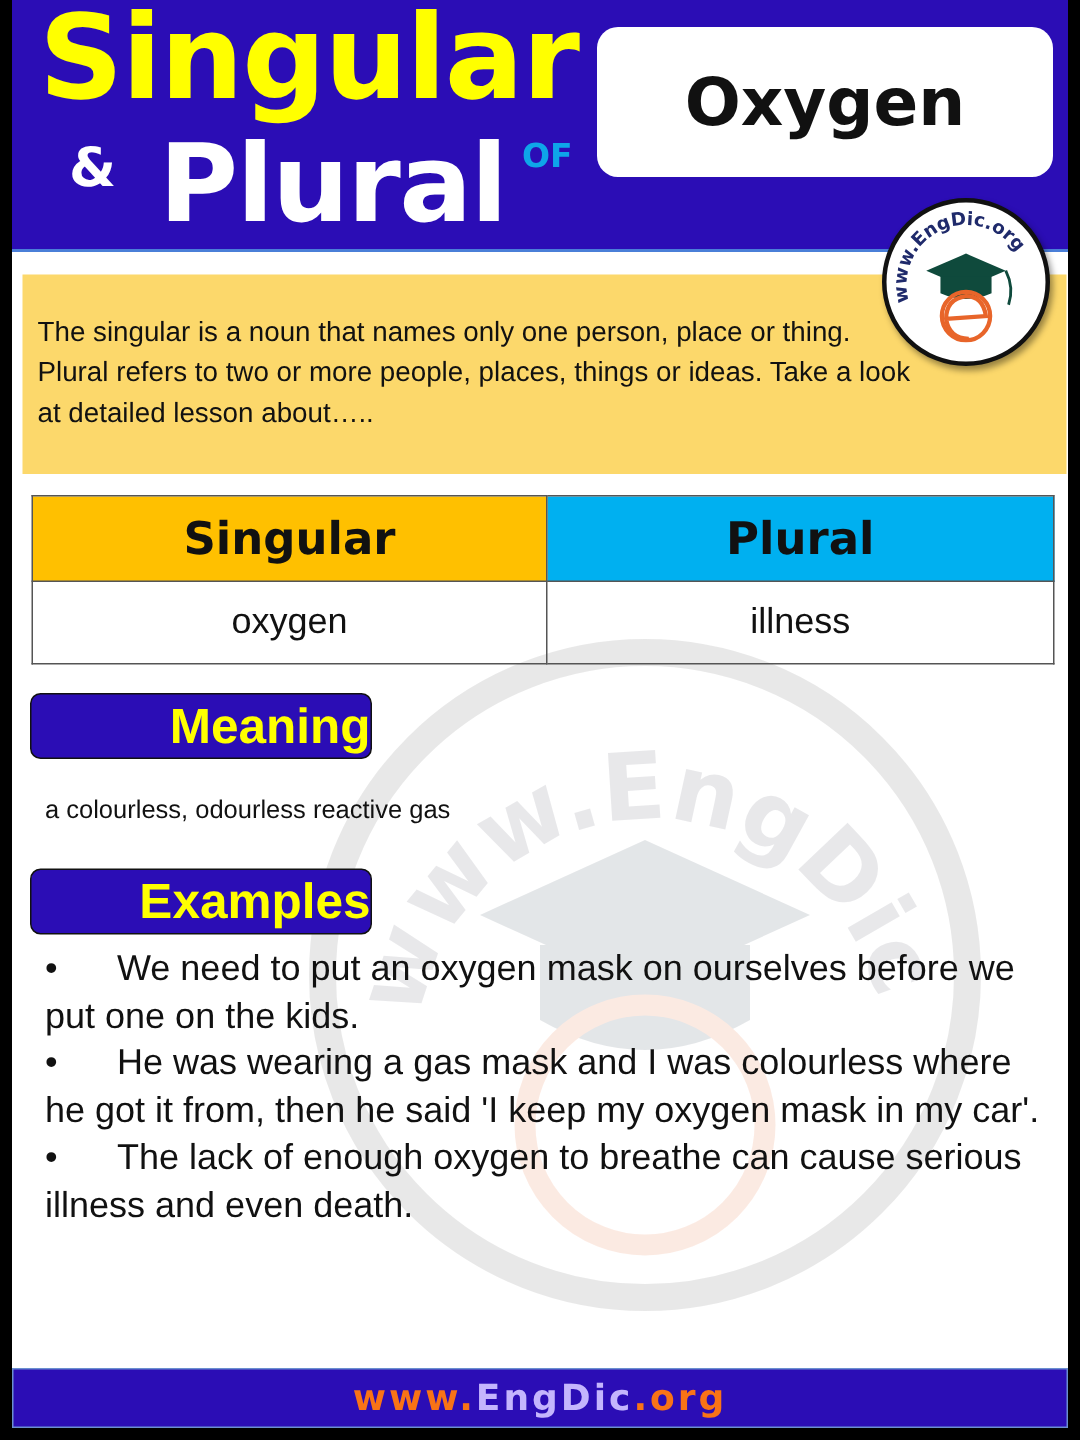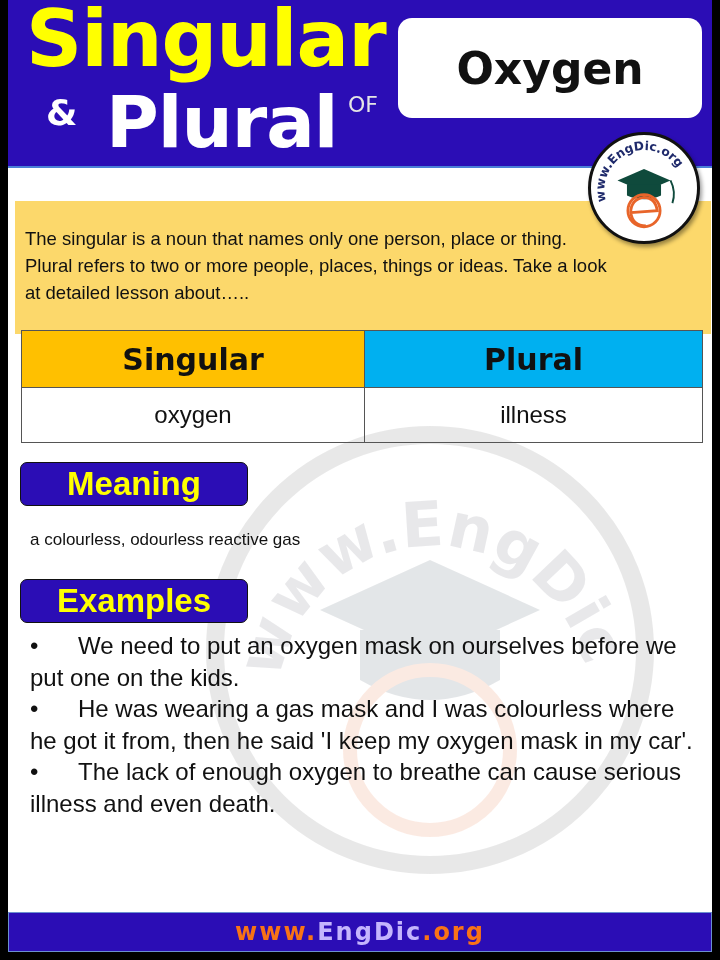--- a/index.html
+++ b/index.html
@@ -2,33 +2,33 @@
 <html><head>
 <meta charset="utf-8">
 <style>
   html, body { margin:0; padding:0; }
   body { width:720px; height:960px; background:#000; position:relative; overflow:hidden; font-family:"Liberation Sans", sans-serif; }
   .page { position:absolute; left:8px; top:0; width:704px; height:952px; background:#fff; overflow:hidden; }
   .header { position:absolute; left:0; top:0; width:704px; height:166px; background:#2B0DB5; border-bottom:2px solid #4a7fd8; }
   .t-singular { position:absolute; left:18px; top:-6px; font-family:"DejaVu Sans", sans-serif; font-weight:bold; font-size:78px; color:#FFFF00; letter-spacing:-1px; }
   .t-amp { position:absolute; left:38px; top:92px; font-family:"DejaVu Sans", sans-serif; font-weight:bold; font-size:36px; color:#fff; }
   .t-plural { position:absolute; left:98px; top:80px; font-family:"DejaVu Sans", sans-serif; font-weight:bold; font-size:72px; color:#fff; letter-spacing:-1px; }
-  .t-of { position:absolute; left:340px; top:92px; font-family:"DejaVu Sans", sans-serif; font-weight:normal; font-size:22px; color:#e5e5e5; }
+  .t-of { position:absolute; left:340px; top:92px; font-family:"DejaVu Sans", sans-serif; font-weight:bold; font-size:22px; color:#0ea5e9; }
   .word-box { position:absolute; left:390px; top:18px; width:304px; height:100px; background:#fff; border-radius:14px; display:flex; align-items:center; justify-content:center; }
   .word-box span { font-family:"DejaVu Sans", sans-serif; font-weight:bold; font-size:44px; color:#111; }
-  .intro { position:absolute; left:7px; top:183px; width:696px; height:133px; background:#FCD86B;margin-top:18px; }
+  .intro { position:absolute; left:7px; top:183px; width:696px; height:133px; background:#FCD86B; }
   .intro p { margin:0; position:absolute; left:10px; top:24px; width:590px; font-size:18.5px; line-height:27px; color:#111; font-family:"Liberation Sans", sans-serif; }
   .logo { position:absolute; left:580px; top:132px; width:112px; height:112px; border-radius:50%; background:#fff; border:3px solid #111; box-sizing:border-box; box-shadow:2px 3px 4px rgba(0,0,0,0.4); }
   .table { position:absolute; left:13px; top:330px; width:682px; border-collapse:collapse; }
   .table td { border:1px solid #555; text-align:center; }
   .th-s { background:#FFC000; height:54px; font-family:"DejaVu Sans", sans-serif; font-weight:bold; font-size:30px; color:#111; width:340px; }
   .th-p { background:#00B0F0; height:54px; font-family:"DejaVu Sans", sans-serif; font-weight:bold; font-size:30px; color:#111; }
   .td { height:52px; font-size:24px; color:#111; }
   .label-box { position:absolute; left:12px; width:228px; height:44px; background:#2B0DB5; border:1px solid #111; border-radius:7px; box-sizing:border-box; }
-  .label-box span { position:absolute; left:0; width:100%; text-align:center; top:2px; font-weight:bold; font-size:33px; color:#FFFF00; font-family:"Liberation Sans", sans-serif; }
+  .label-box span { position:absolute; left:0; width:100%; text-align:right; top:2px; font-weight:bold; font-size:33px; color:#FFFF00; font-family:"Liberation Sans", sans-serif; }
   .meaning-text { position:absolute; left:22px; top:530px; font-size:17px; color:#111; }
   .examples { position:absolute; left:22px; top:630px; width:670px; font-size:24px; line-height:31.5px; color:#111; }
   .examples .item { margin:0; }
   .examples .bullet { display:inline-block; width:48px; }
   .watermark { position:absolute; left:192px; top:420px; width:460px; height:460px; opacity:0.13; }
   .footer { position:absolute; left:0; top:912px; width:704px; height:40px; background:#2B0DB5; border:1px solid #6b8fd0; box-sizing:border-box; display:flex; align-items:center; justify-content:center; }
   .footer span { font-family:"DejaVu Sans", sans-serif; font-weight:bold; font-size:24px; letter-spacing:2px; }
   .y { color:#f97316; } .w { color:#c4b5fd; }
 </style>
 </head>

